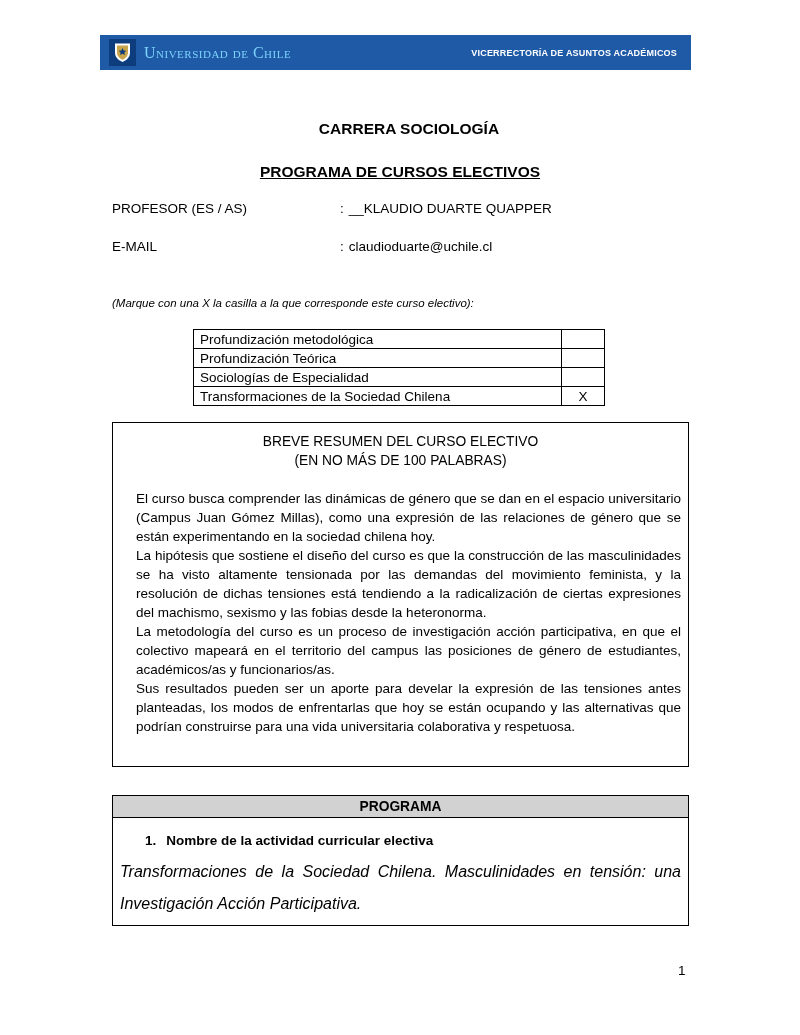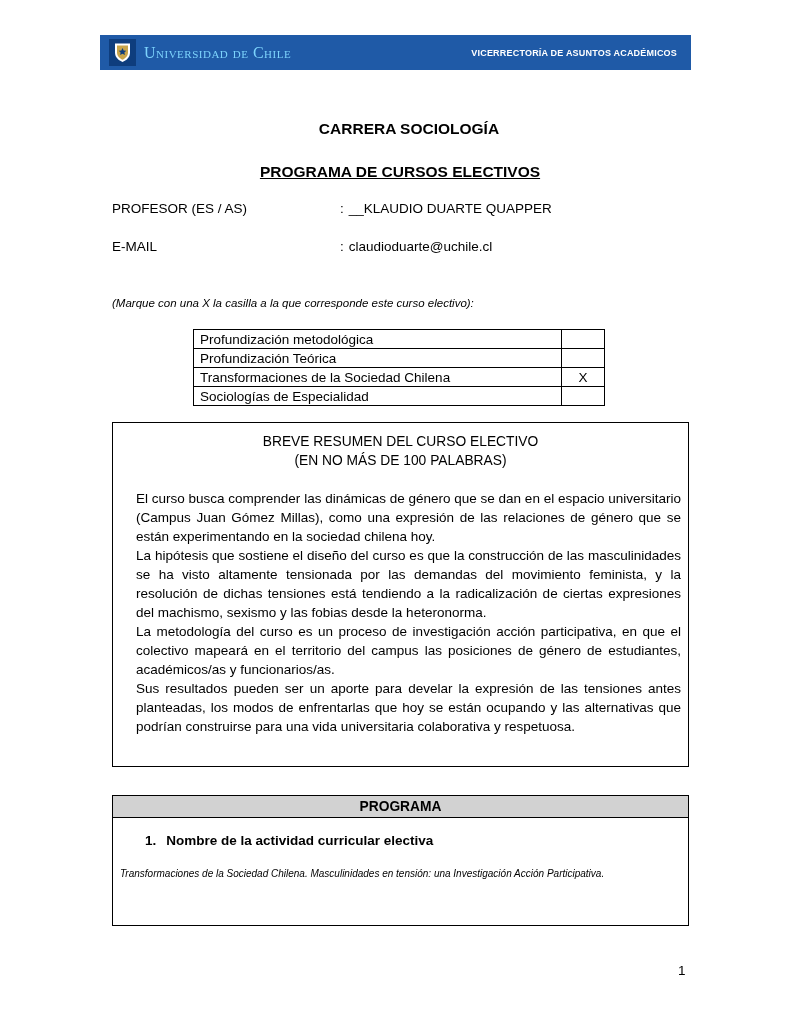--- a/index.html
+++ b/index.html
@@ -66,21 +66,21 @@
     border: 1px solid #000; box-sizing: border-box;
   }
   .program-header {
     background: var(--program-header-gray, #d2d2d2);
     border-bottom: 1px solid #000;
     text-align: center; font-weight: bold; font-size: 13.8px; padding: 3px 0;
   }
   .program-body { padding: 15px 7px 0 7px; }
   .program-item { font-weight: bold; font-size: 13.5px; padding-left: 25px; }
   .program-item .item-title { margin-left: 10px; }
-  .program-text { margin-top: 18px; font-style: italic; font-size: 10px; line-height: 15px; text-align: justify; }
+  .program-text { margin-top: 8px; font-style: italic; font-size: 16px; line-height: 32px; text-align: justify; }
 
   .page-number { position: absolute; left: 678px; top: 963px; font-size: 13.5px; }
 </style>
 </head>
 <body>
 
 <div class="page">
 
   <div class="header-bar">
     <div class="logo-wrap">
@@ -113,26 +113,26 @@
     <tbody>
       <tr>
         <td class="label">Profundización metodológica</td>
         <td class="mark"></td>
       </tr>
       <tr>
         <td class="label">Profundización Teórica</td>
         <td class="mark"></td>
       </tr>
       <tr>
+        <td class="label">Sociologías de Especialidad</td>
+        <td class="mark"></td>
+      </tr>
+      <tr>
         <td class="label">Transformaciones de la Sociedad Chilena</td>
         <td class="mark">X</td>
-      </tr>
-      <tr>
-        <td class="label">Sociologías de Especialidad</td>
-        <td class="mark"></td>
       </tr>
     </tbody>
   </table>
 
   <div class="summary-box">
     <div class="summary-title">
       <div>BREVE RESUMEN DEL CURSO ELECTIVO</div>
       <div>(EN NO MÁS DE 100 PALABRAS)</div>
     </div>
     <div class="summary-paras">

